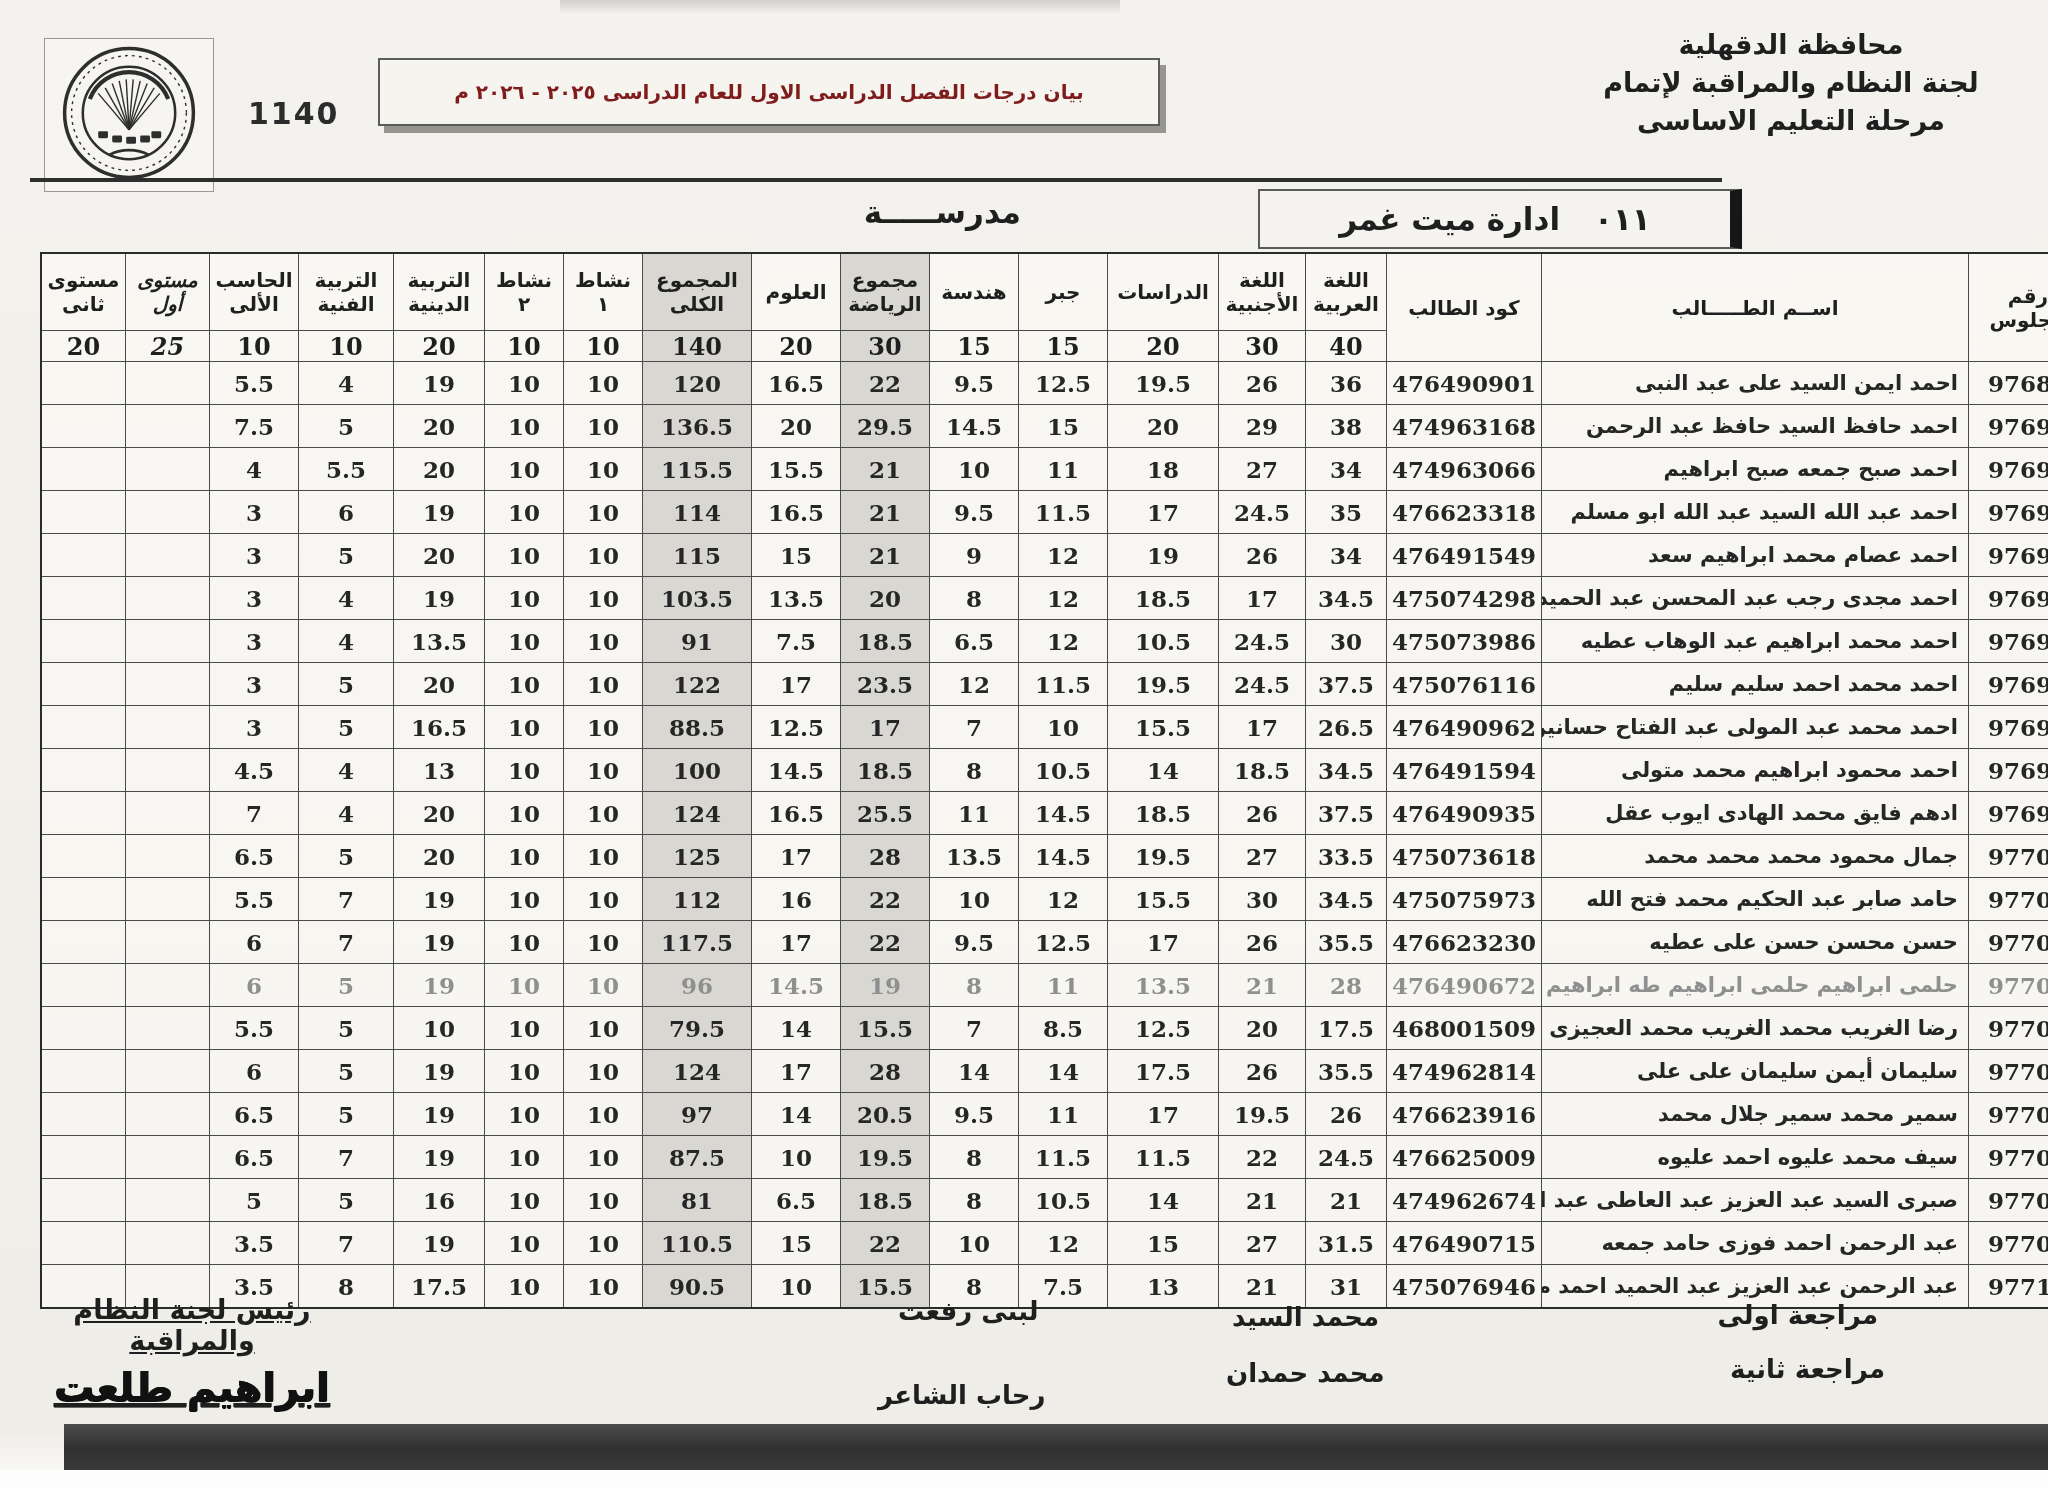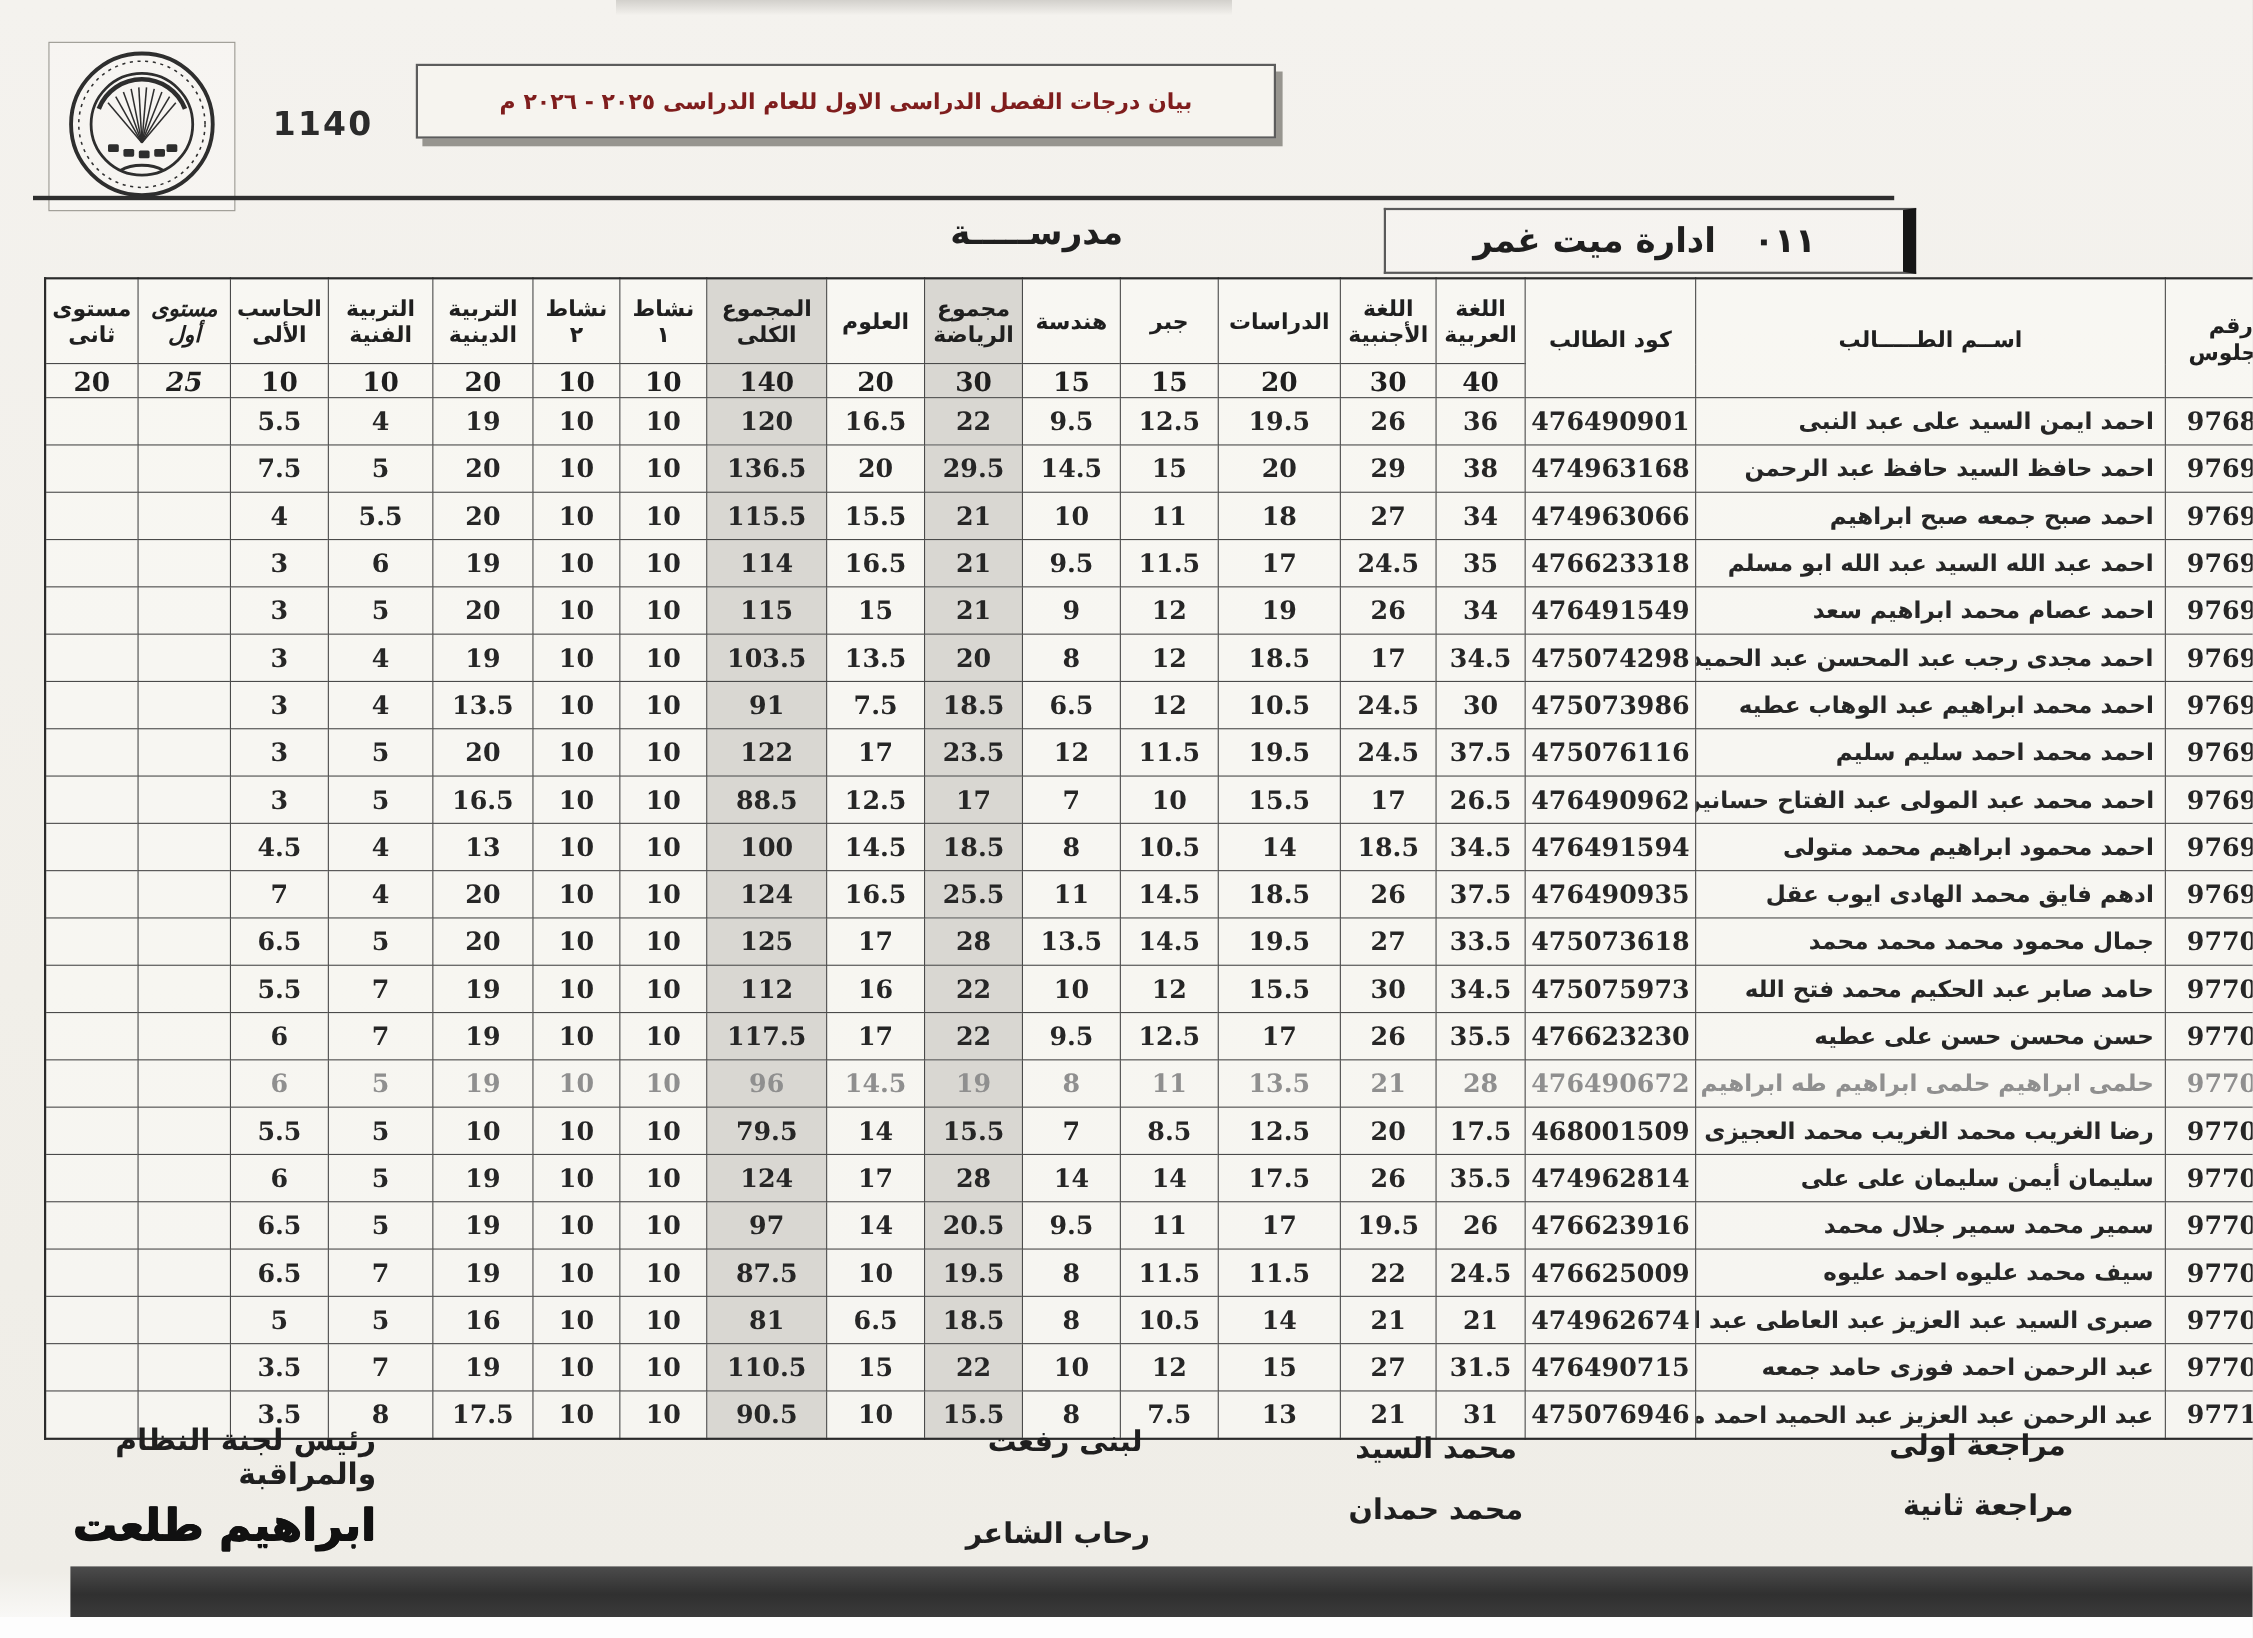--- a/index.html
+++ b/index.html
@@ -42,36 +42,41 @@
   .col-computer{width:82px;} .col-level1{width:77px;font-style:italic;} .col-level2{width:77px;}
   td.col-code{font-size:22px;}
   
   .sig{position:absolute;direction:rtl;font-weight:bold;font-size:26px;white-space:nowrap;}
   .sig-review1{right:170px;top:1300px;margin-left:20px;}
   .sig-review2{right:163px;top:1354px;}
   .sig-name1{left:1232px;top:1302px;}
   .sig-name2{left:1226px;top:1358px;}
   .sig-name3{left:898px;top:1296px;}
   .sig-name4{left:878px;top:1380px;}
-  .chief{position:absolute;left:42px;top:1294px;width:300px;text-align:right;direction:rtl;}
+  .chief{position:absolute;left:42px;top:1294px;width:300px;text-align:center;direction:rtl;text-decoration:underline;}
   .chief-title{font-size:27px;font-weight:bold;}
   .chief-name{margin-top:8px;font-size:40px;font-weight:bold;color:#111;
               text-shadow:0.6px 0 #111,-0.6px 0 #111,0 0.6px #111;}
   .bottom-bar{position:absolute;left:64px;top:1424px;width:1984px;height:46px;
               background:linear-gradient(180deg,#4c4c4c,#303030 55%,#3a3a3a);}
   .below-bar{position:absolute;left:0;top:1470px;width:100%;height:19px;background:#fdfdfd;}
   .top-smudge{position:absolute;left:560px;top:0;width:560px;height:14px;background:linear-gradient(180deg,#b7b5b0,transparent);opacity:.55;}
 </style>
 </head>
 <body>
 
 <div class="page">
 
   <div class="top-smudge"></div>
 
+  <div class="org-block">
+    <div>محافظة الدقهلية</div>
+    <div>لجنة النظام والمراقبة لإتمام</div>
+    <div>مرحلة التعليم الاساسى</div>
+  </div>
 
   <div class="seal-box">
     <span>
       <svg viewBox="0 0 100 100" aria-hidden="true">
         <circle cx="50" cy="50" r="46" fill="none" stroke="#2e2e2e" stroke-width="2.5"></circle>
         <circle cx="50" cy="50" r="41" fill="none" stroke="#2e2e2e" stroke-width="1" stroke-dasharray="2 3"></circle>
         <circle cx="50" cy="50" r="33" fill="none" stroke="#2e2e2e" stroke-width="1.8"></circle>
         <path d="M22 40 a30 30 0 0 1 56 0" fill="none" stroke="#2e2e2e" stroke-width="3"></path>
         <g stroke="#2e2e2e" stroke-width="1">
           <line x1="50" y1="62" x2="28" y2="36"></line>

